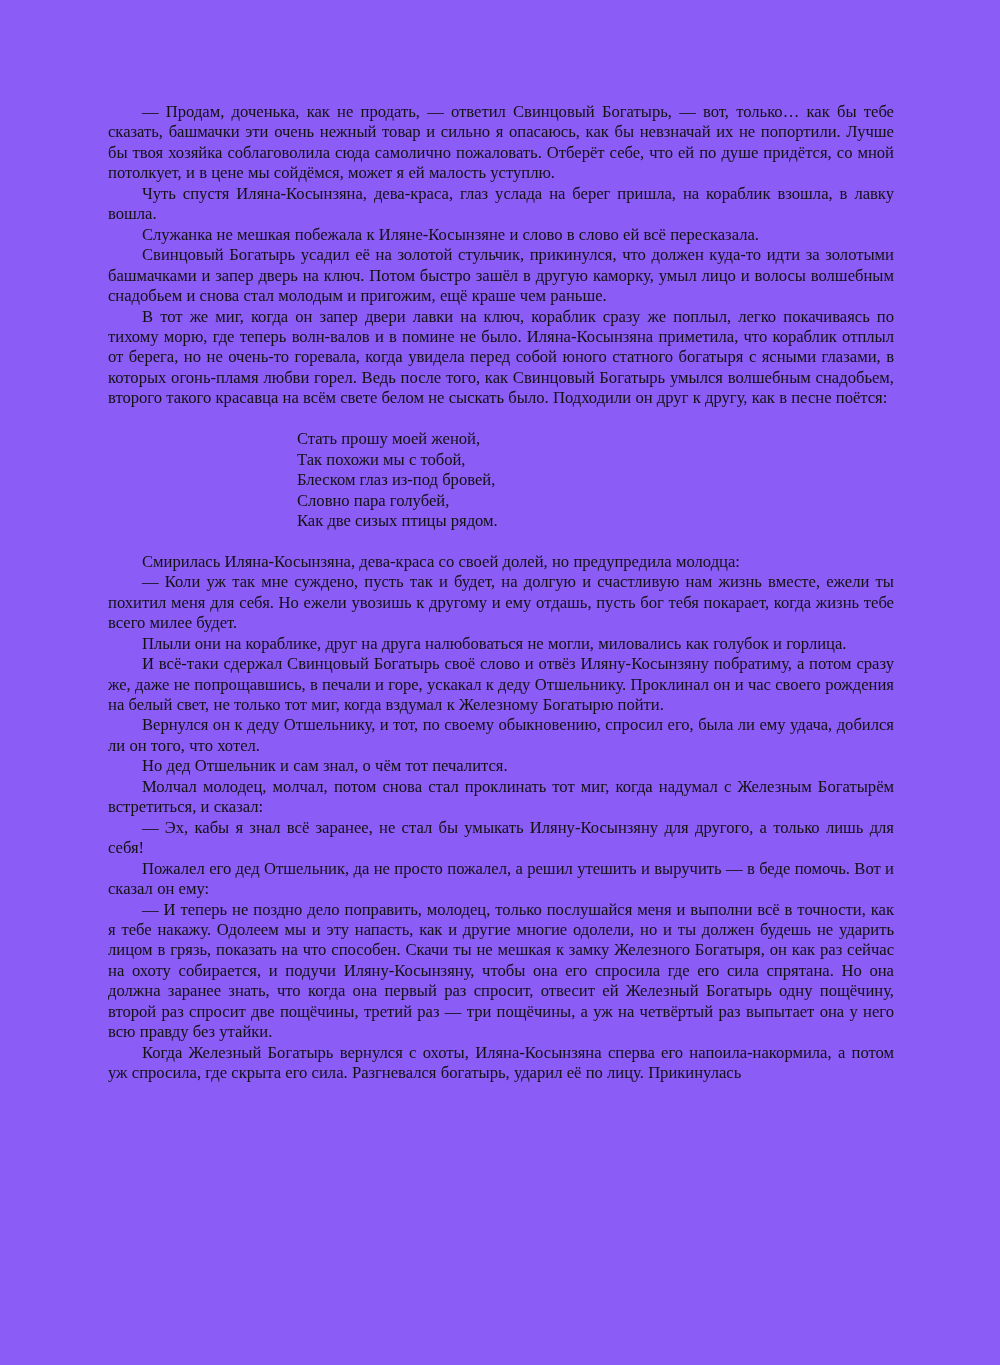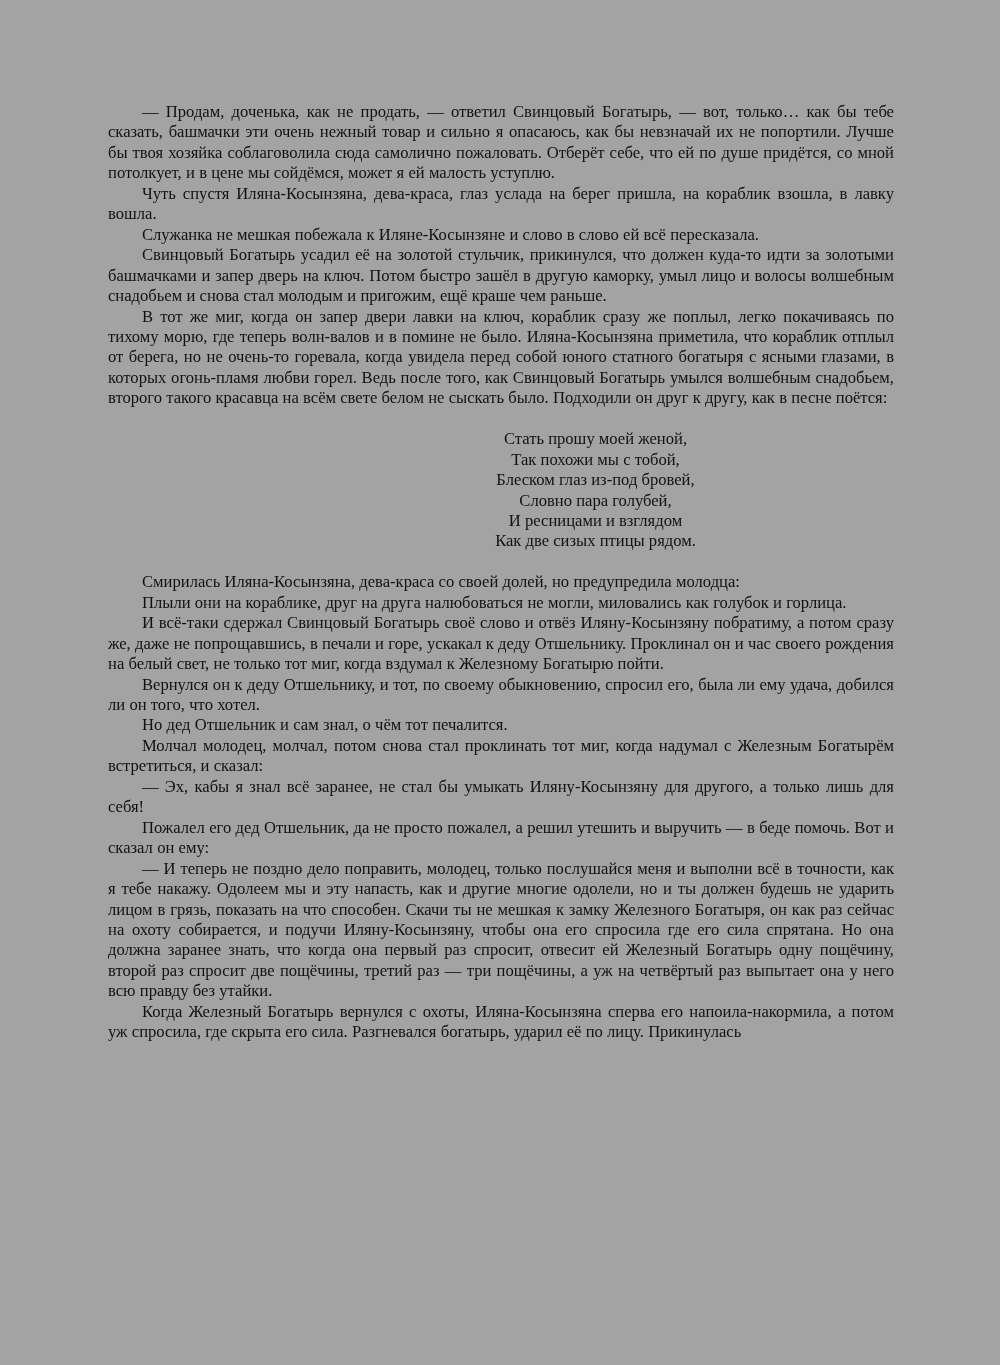--- a/index.html
+++ b/index.html
@@ -17,21 +17,21 @@
     color: #121212;
     -webkit-font-smoothing: antialiased;
   }
 
   .page {
     position: absolute;
     left: 0;
     top: 0;
     width: 1000px;
     height: 1365px;
-    background: #a3a3a3;
+    background: #8b5cf6;
   }
 
   .text-column {
     position: absolute;
     left: 108px;
     top: 102px;
     width: 786px;
   }
 
   p.para {
@@ -52,43 +52,43 @@
     padding-top: 20.4px;
     padding-bottom: 20.4px;
     padding-left: 189px;
   }
 
   .verse-line {
     margin: 0;
     padding: 0;
     font-size: 16.6px;
     line-height: 20.45px;
-    text-align: center;
+    text-align: left;
     white-space: pre;
   }
 </style>
 </head>
 <body>
 
 <div class="page">
   <div class="text-column" id="text-column">
       <p class="para">— Продам, доченька, как не продать, — ответил Свинцовый Богатырь, — вот, только… как бы тебе сказать, башмачки эти очень нежный товар и сильно я опасаюсь, как бы невзначай их не попортили. Лучше бы твоя хозяйка соблаговолила сюда самолично пожаловать. Отберёт себе, что ей по душе придётся, со мной потолкует, и в цене мы сойдёмся, может я ей малость уступлю.</p>
       <p class="para">Чуть спустя Иляна-Косынзяна, дева-краса, глаз услада на берег пришла, на кораблик взошла, в лавку вошла.</p>
       <p class="para">Служанка не мешкая побежала к Иляне-Косынзяне и слово в слово ей всё пересказала.</p>
       <p class="para">Свинцовый Богатырь усадил её на золотой стульчик, прикинулся, что должен куда-то идти за золотыми башмачками и запер дверь на ключ. Потом быстро зашёл в другую каморку, умыл лицо и волосы волшебным снадобьем и снова стал молодым и пригожим, ещё краше чем раньше.</p>
       <p class="para">В тот же миг, когда он запер двери лавки на ключ, кораблик сразу же поплыл, легко покачиваясь по тихому морю, где теперь волн-валов и в помине не было. Иляна-Косынзяна приметила, что кораблик отплыл от берега, но не очень-то горевала, когда увидела перед собой юного статного богатыря с ясными глазами, в которых огонь-пламя любви горел. Ведь после того, как Свинцовый Богатырь умылся волшебным снадобьем, второго такого красавца на всём свете белом не сыскать было. Подходили он друг к другу, как в песне поётся:</p>
       <div class="verse-block">
         <div class="verse-line">Стать прошу моей женой,</div>
         <div class="verse-line">Так похожи мы с тобой,</div>
         <div class="verse-line">Блеском глаз из-под бровей,</div>
         <div class="verse-line">Словно пара голубей,</div>
-        <div class="verse-line">И ресницами и взглядом</div>
         <div class="verse-line">Как две сизых птицы рядом.</div>
       </div>
       <p class="para">Смирилась Иляна-Косынзяна, дева-краса со своей долей, но предупредила молодца:</p>
+      <p class="para">— Коли уж так мне суждено, пусть так и будет, на долгую и счастливую нам жизнь вместе, ежели ты похитил меня для себя. Но ежели увозишь к другому и ему отдашь, пусть бог тебя покарает, когда жизнь тебе всего милее будет.</p>
       <p class="para">Плыли они на кораблике, друг на друга налюбоваться не могли, миловались как голубок и горлица.</p>
       <p class="para">И всё-таки сдержал Свинцовый Богатырь своё слово и отвёз Иляну-Косынзяну побратиму, а потом сразу же, даже не попрощавшись, в печали и горе, ускакал к деду Отшельнику. Проклинал он и час своего рождения на белый свет, не только тот миг, когда вздумал к Железному Богатырю пойти.</p>
       <p class="para">Вернулся он к деду Отшельнику, и тот, по своему обыкновению, спросил его, была ли ему удача, добился ли он того, что хотел.</p>
       <p class="para">Но дед Отшельник и сам знал, о чём тот печалится.</p>
       <p class="para">Молчал молодец, молчал, потом снова стал проклинать тот миг, когда надумал с Железным Богатырём встретиться, и сказал:</p>
       <p class="para">— Эх, кабы я знал всё заранее, не стал бы умыкать Иляну-Косынзяну для другого, а только лишь для себя!</p>
       <p class="para">Пожалел его дед Отшельник, да не просто пожалел, а решил утешить и выручить — в беде помочь. Вот и сказал он ему:</p>
       <p class="para">— И теперь не поздно дело поправить, молодец, только послушайся меня и выполни всё в точности, как я тебе накажу. Одолеем мы и эту напасть, как и другие многие одолели, но и ты должен будешь не ударить лицом в грязь, показать на что способен. Скачи ты не мешкая к замку Железного Богатыря, он как раз сейчас на охоту собирается, и подучи Иляну-Косынзяну, чтобы она его спросила где его сила спрятана. Но она должна заранее знать, что когда она первый раз спросит, отвесит ей Железный Богатырь одну пощёчину, второй раз спросит две пощёчины, третий раз — три пощёчины, а уж на четвёртый раз выпытает она у него всю правду без утайки.</p>
       <p class="para">Когда Железный Богатырь вернулся с охоты, Иляна-Косынзяна сперва его напоила-накормила, а потом уж спросила, где скрыта его сила. Разгневался богатырь, ударил её по лицу. Прикинулась</p>
     </div>

